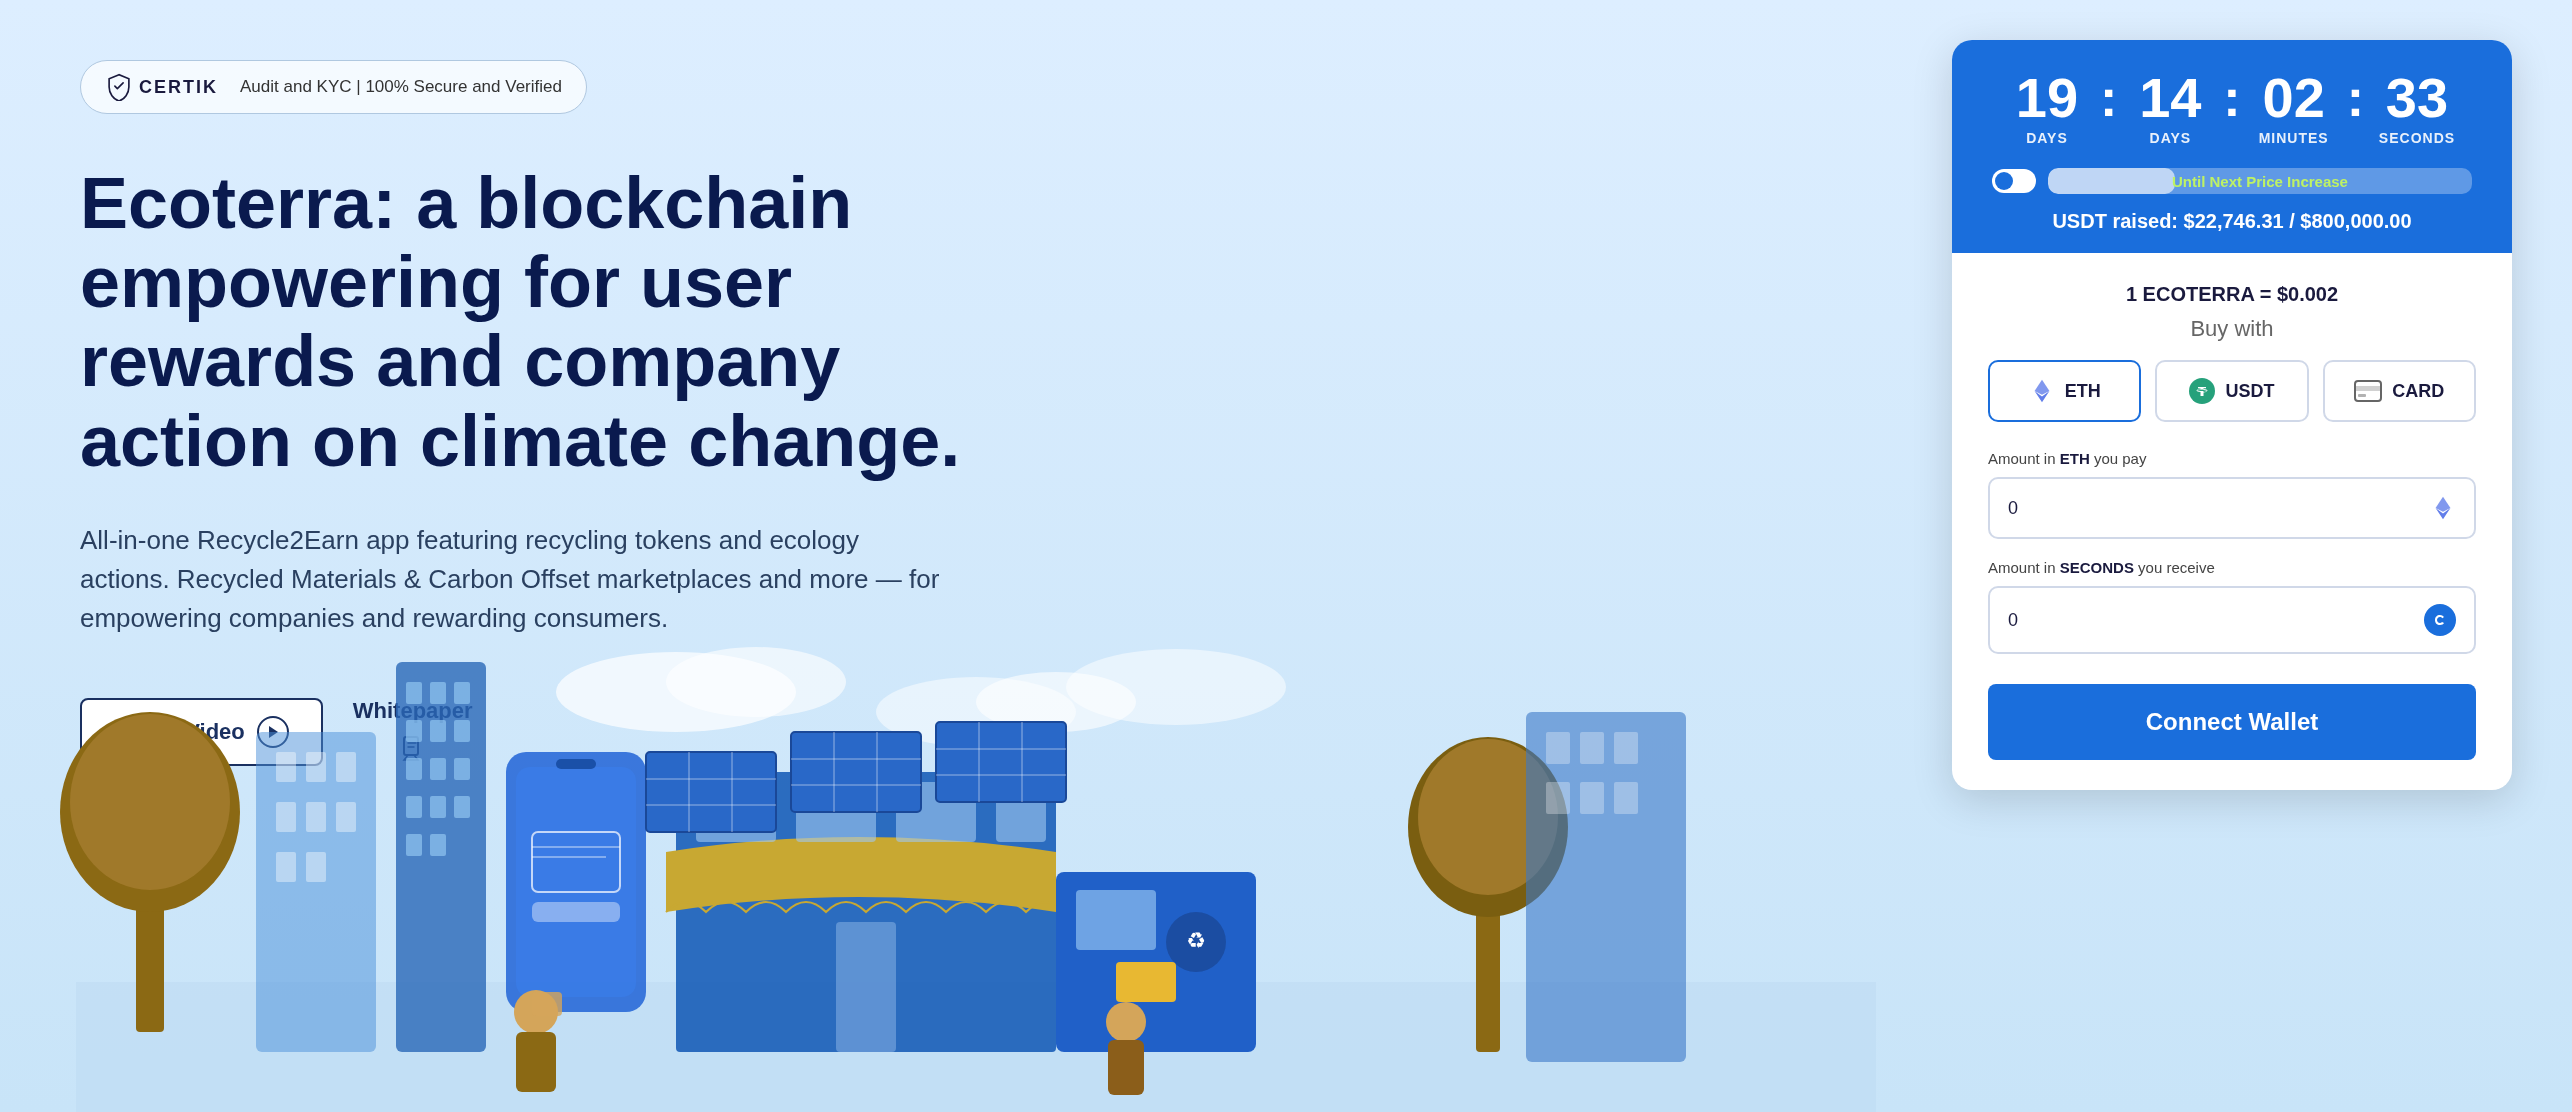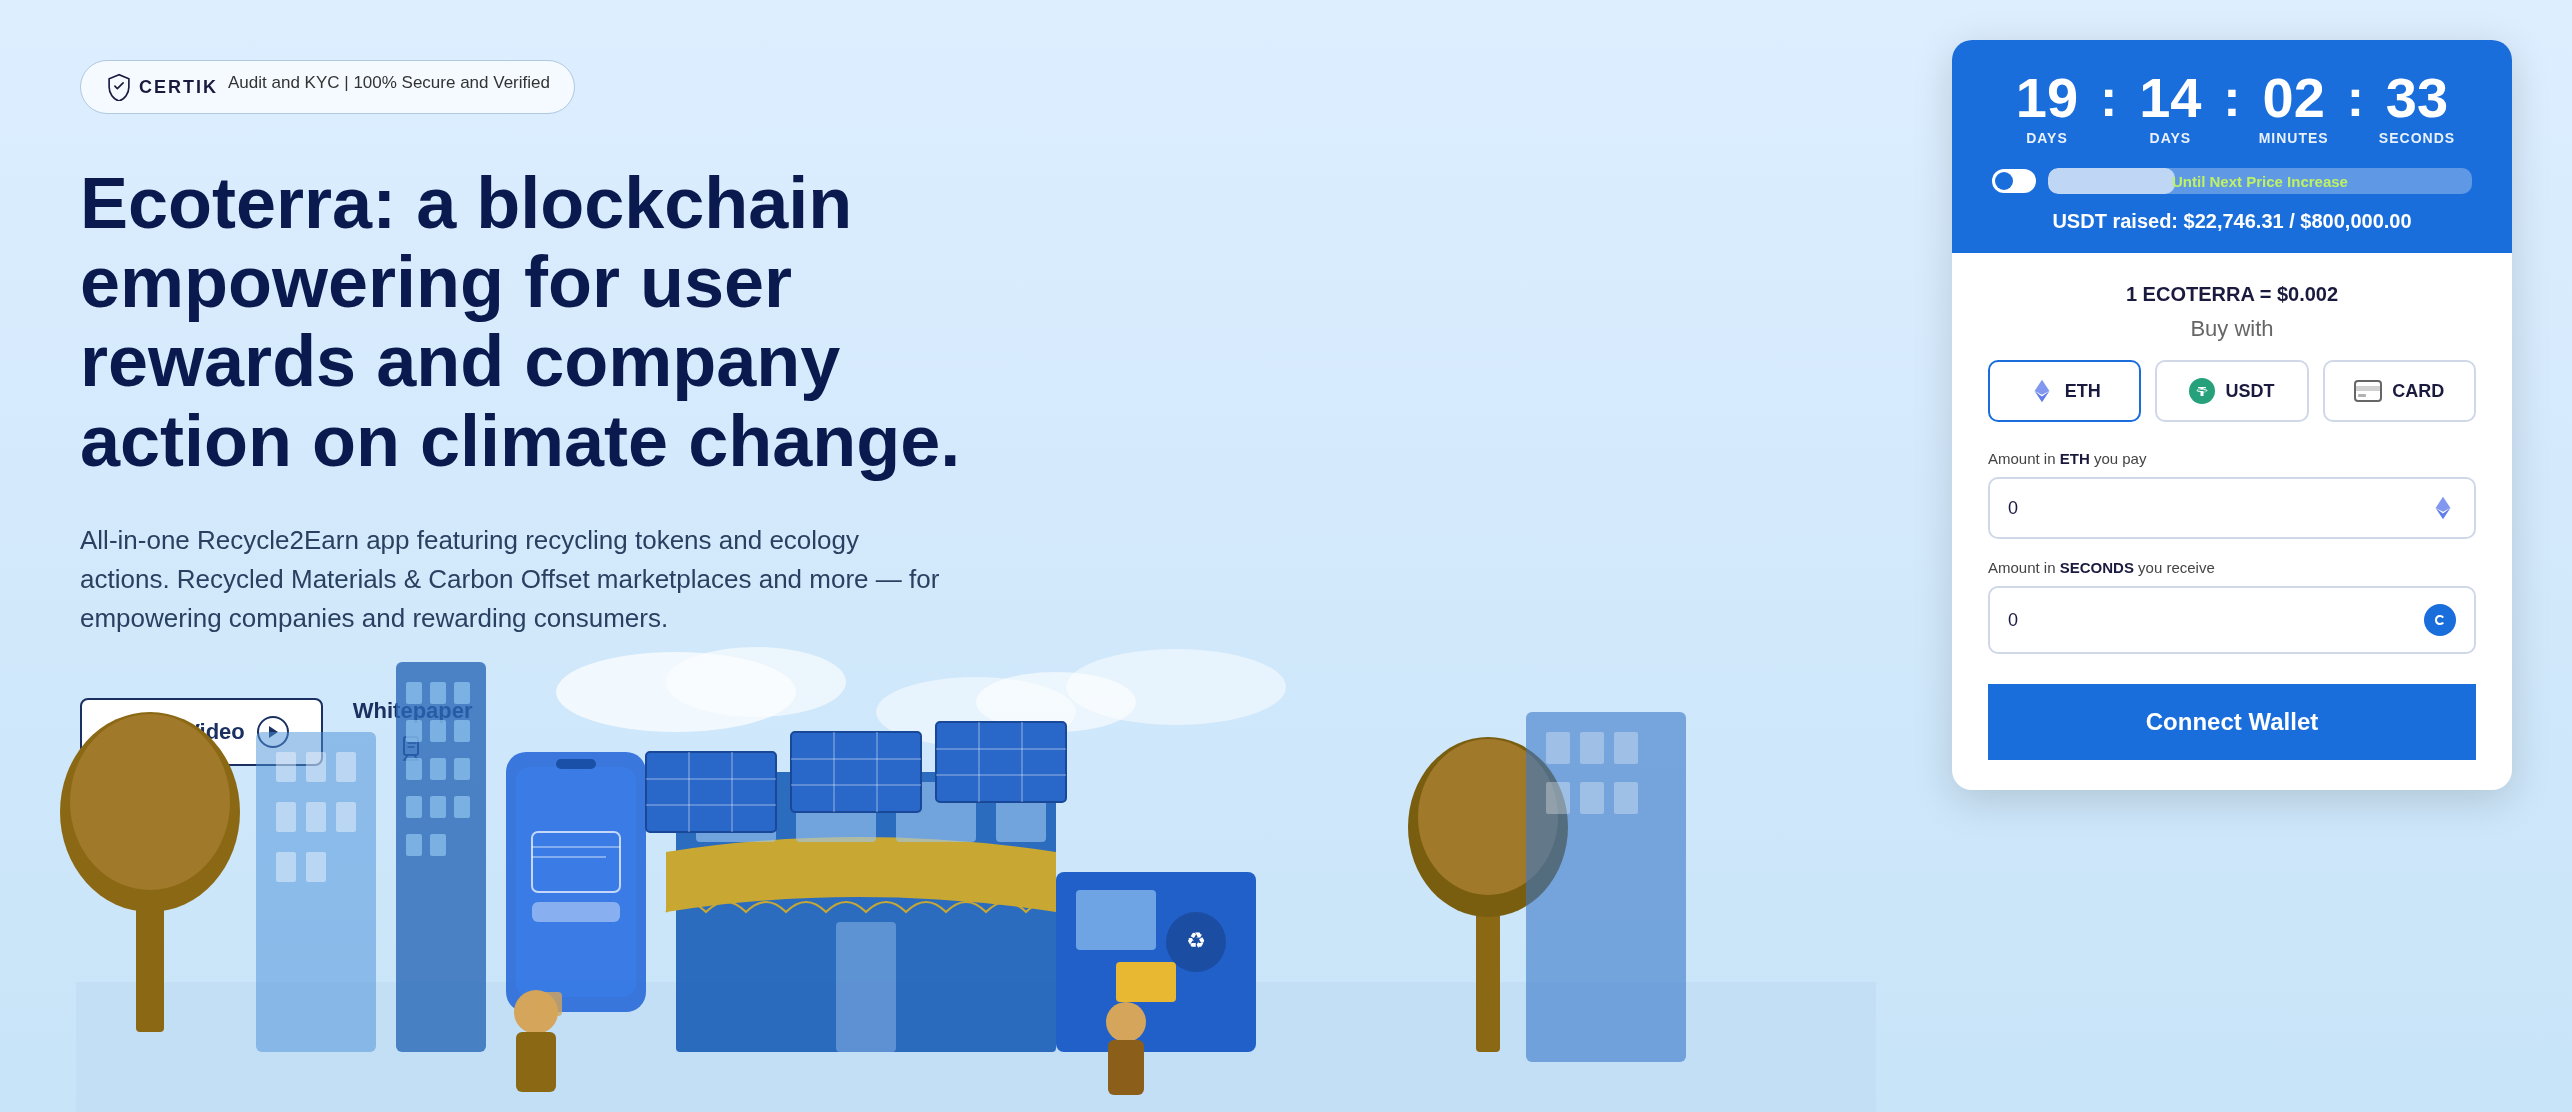--- a/index.html
+++ b/index.html
@@ -23,21 +23,22 @@
     .left-content {
       flex: 1;
       padding: 60px 70px 0 80px;
       position: relative;
       z-index: 10;
     }
 
     
     .certik-badge {
       display: inline-flex;
-      gap: 10px;
+      align-items: center;
+      gap: 22px;
       border: 1.5px solid #b0c8e0;
       border-radius: 30px;
       padding: 12px 24px;
       background: rgba(255,255,255,0.7);
       margin-bottom: 50px;
     }
 
     .certik-logo {
       display: flex;
       align-items: center;
@@ -359,21 +360,21 @@
       font-size: 14px;
       font-weight: 700;
     }
 
     
     .connect-wallet-btn {
       width: 100%;
       background: #1a6edc;
       color: white;
       border: none;
-      border-radius: 0;
+      border-radius: 8px;
       padding: 24px;
       font-size: 24px;
       font-weight: 700;
       cursor: pointer;
       margin-top: 10px;
     }
   </style>
 </head>
 <body>
 

